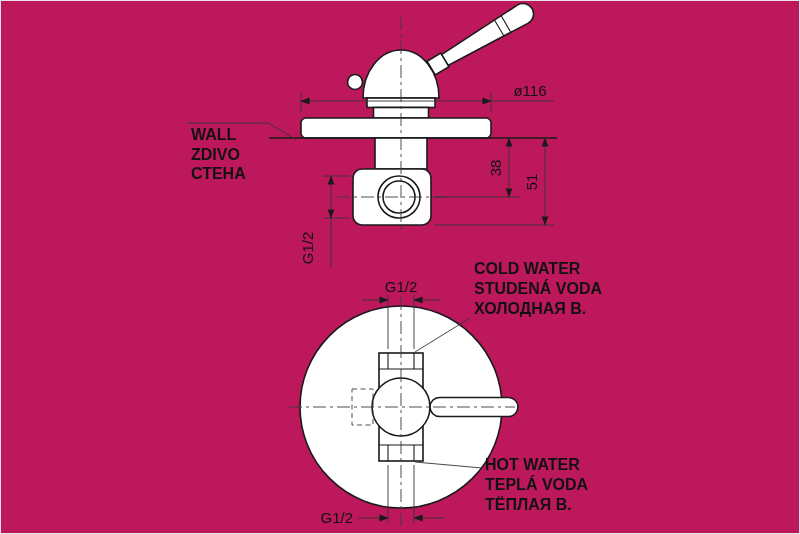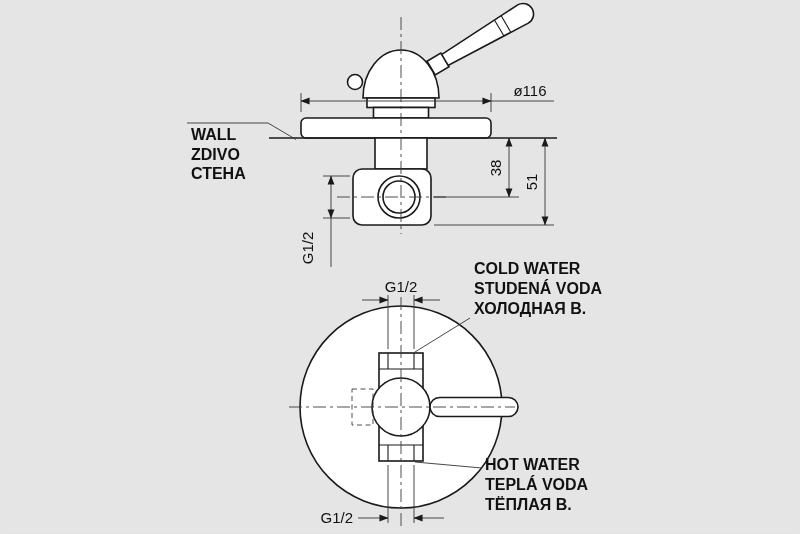--- a/index.html
+++ b/index.html
@@ -1,18 +1,18 @@
 <!DOCTYPE html>
 <html><head>
 <meta charset="utf-8">
 <style>
   html,body{margin:0;padding:0;background:#fff;}
   .frame{
     width:800px;height:534px;overflow:hidden;position:relative;
-    background:#e5e5e5;border:1px solid #e4e4e4;box-sizing:border-box;
+    background:#be185d;border:1px solid #e4e4e4;box-sizing:border-box;
     font-family:"Liberation Sans", sans-serif;
   }
   svg{display:block;}
   .ol{stroke:#1a1a1a;stroke-width:1.6;fill:#ffffff;}
   .olthin{stroke:#1a1a1a;stroke-width:1.1;fill:none;}
   .dim{stroke:#333333;stroke-width:0.9;fill:none;}
   .cl{stroke:#3a3a3a;stroke-width:0.9;fill:none;stroke-dasharray:13 4 3 4;}
   .hid{stroke:#3a3a3a;stroke-width:0.9;fill:none;stroke-dasharray:5 3.5;}
   .wall{stroke:#1a1a1a;stroke-width:1.4;fill:none;}
   text.lbl{font-family:"Liberation Sans", sans-serif;font-size:16px;font-weight:bold;fill:#111111;}

